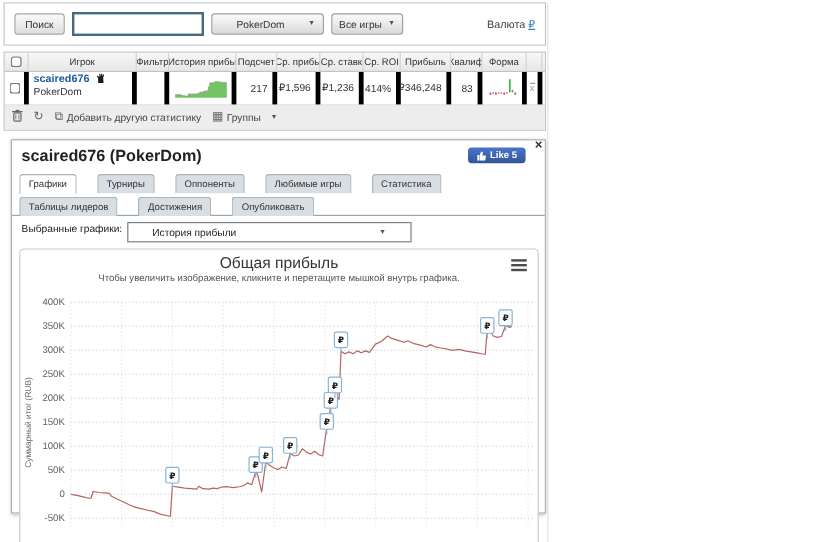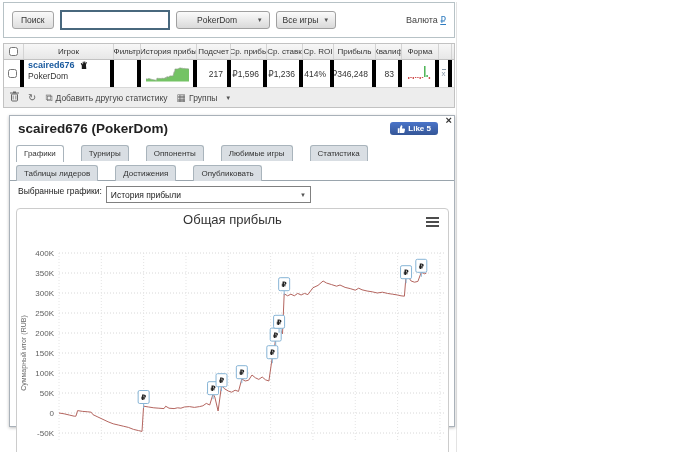--- a/index.html
+++ b/index.html
@@ -39,21 +39,21 @@
   
   .panel{margin:7px 0 0 9px;width:446px;height:312px;border:1px solid #a9b1b9;background:#fff;box-shadow:0 1px 3px rgba(0,0,0,.25);position:relative;box-sizing:border-box;}
   .pclose{position:absolute;top:-2px;right:2px;font-size:11px;font-weight:bold;color:#333;cursor:pointer;}
   .phead{display:flex;align-items:center;padding:5px 8px 2px;}
   .ptitle{font-size:13.5px;font-weight:bold;color:#222;}
   .likebtn{margin-left:auto;margin-right:8px;display:flex;align-items:center;gap:3px;background:linear-gradient(#4a74c9,#345697);color:#fff;font-size:8px;font-weight:bold;border-radius:3px;padding:2px 7px;cursor:pointer;}
   .ptabs{padding:3px 0 0 6px;border-bottom:1px solid #9aa5ad;}
   .ptab{display:inline-block;font-size:8px;padding:3px 7px;border:1px solid #a9b4bc;border-bottom:none;border-radius:3px 3px 0 0;margin-right:17px;background:#d9dee3;color:#333;cursor:pointer;position:relative;top:1px;}
   .ptab.active{background:#fff;padding-bottom:4px;}
   .selrow{display:flex;align-items:flex-start;gap:4px;padding:5px 8px 3px;font-size:8.5px;color:#222;}
-  .graphsel{width:195px;height:13px;border:1px solid #808080;background:#fff;display:flex;align-items:center;justify-content:space-between;padding:1px 4px;font-size:8.5px;cursor:pointer;}
+  .graphsel{width:195px;height:13px;border:1px solid #808080;background:#fff;display:flex;align-items:center;justify-content:space-between;padding:1px 20px;font-size:8.5px;cursor:pointer;}
 
   
   .chartbox{margin:2px 5px 0 6px;width:433px;height:252px;border:1px solid #cccccc;border-radius:4px;position:relative;background:#fff;box-sizing:border-box;}
   .ctitle{text-align:center;font-size:13px;color:#333;padding-top:3px;}
   .csub{text-align:center;font-size:8px;color:#555;margin-top:1px;}
   .burger{position:absolute;top:8px;right:9px;width:13px;cursor:pointer;}
   .burger div{height:2px;background:#4d4d4d;margin-bottom:2px;}
   .plot{position:absolute;left:0;top:28px;}
 </style>
 </head>
@@ -186,20 +186,21 @@
     <div class="selrow">
       <span>Выбранные графики:</span>
       <div class="graphsel">
         <span>История прибыли</span>
         <span class="arrow">▼</span>
       </div>
     </div>
 
     <div class="chartbox">
       <div class="ctitle">Общая прибыль</div>
+      <div class="csub">Чтобы увеличить изображение, кликните и перетащите мышкой внутрь графика.</div>
       <div class="burger">
           <div></div>
           <div></div>
           <div></div>
         </div>
       <svg class="plot" id="chart-svg" width="431" height="203">
           <line x1="42" y1="16" x2="428" y2="16" stroke="#d8d8d8" stroke-width="1" stroke-dasharray="1,2"></line>
           <text x="37" y="18.5" text-anchor="end" font-size="8" fill="#606060">400K</text>
           <line x1="42" y1="36" x2="428" y2="36" stroke="#d8d8d8" stroke-width="1" stroke-dasharray="1,2"></line>
           <text x="37" y="38.5" text-anchor="end" font-size="8" fill="#606060">350K</text>

